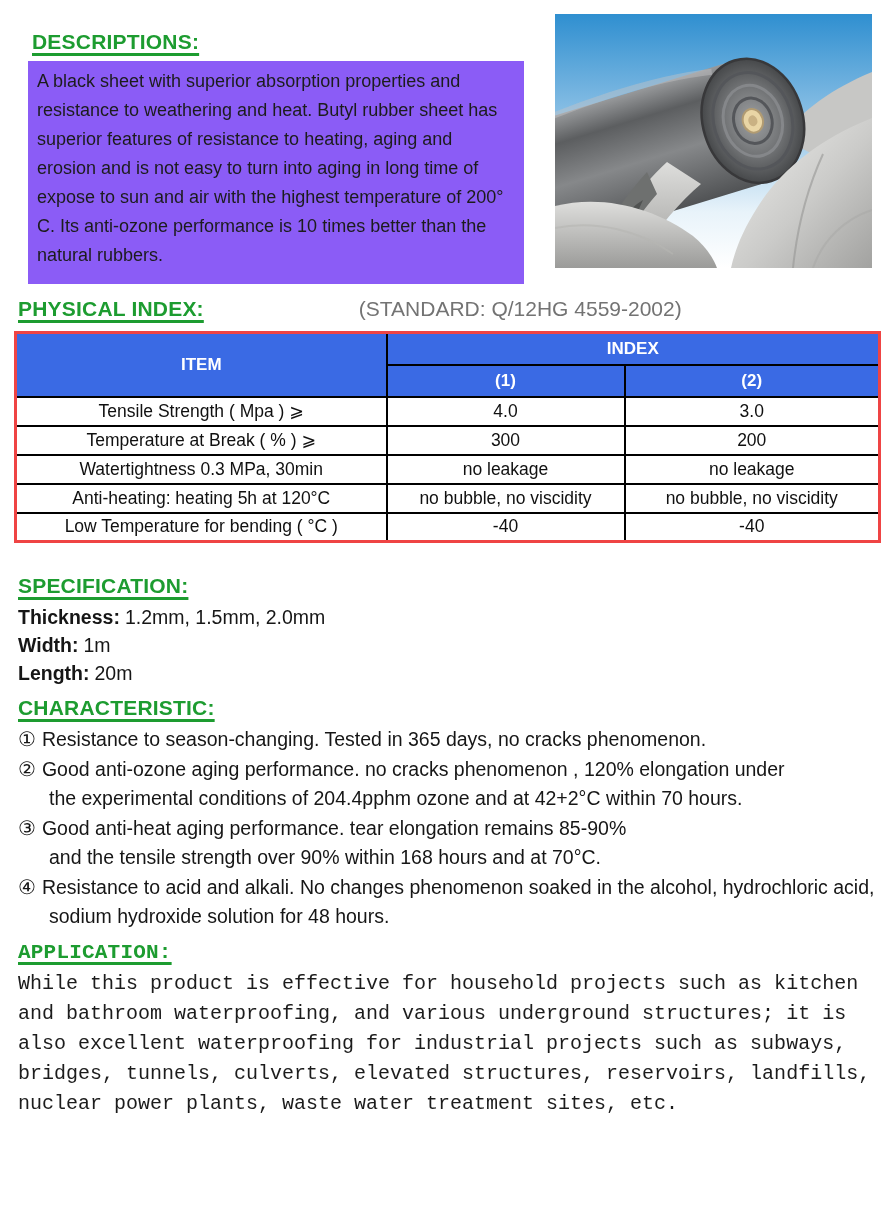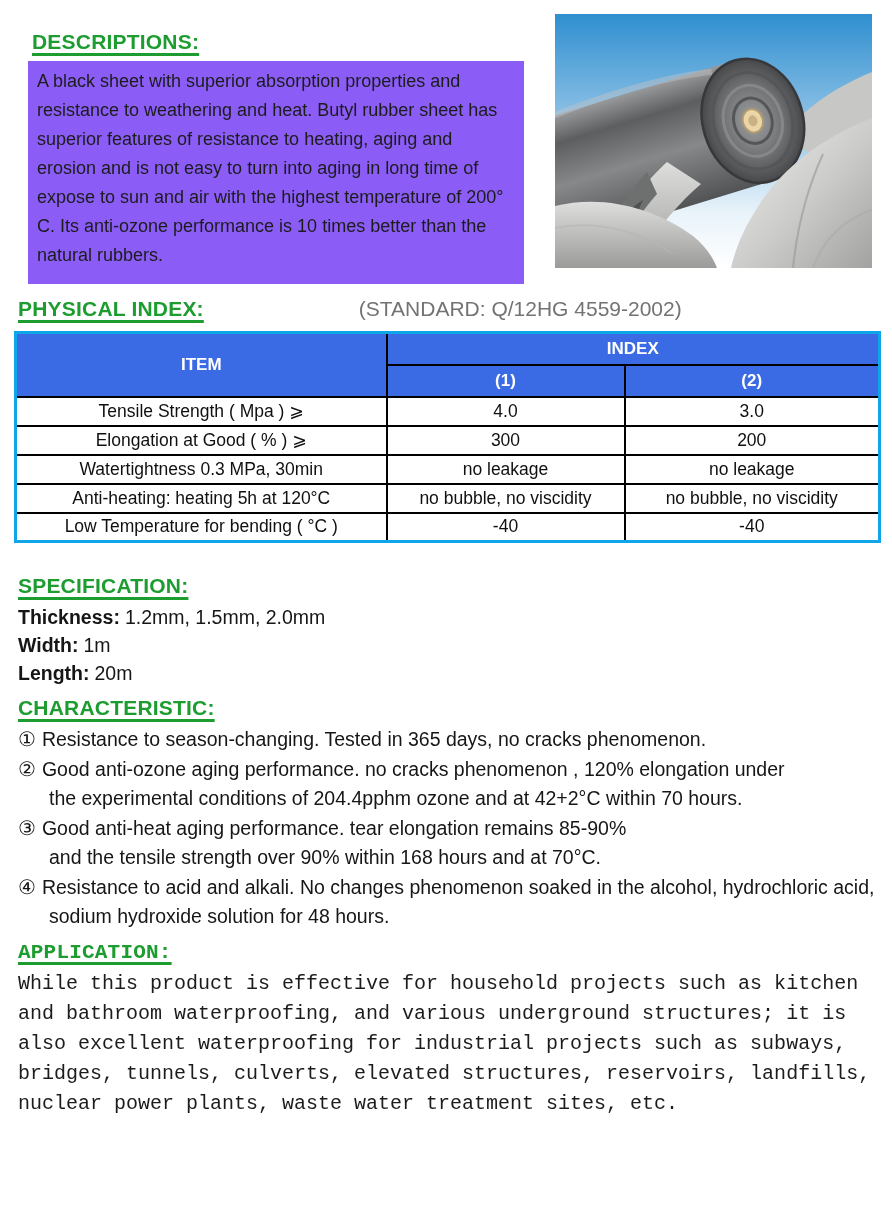--- a/index.html
+++ b/index.html
@@ -40,21 +40,21 @@
 
   
   #physical { position: absolute; left: 18px; top: 297px; white-space: nowrap; }
   #physical .standard { font-size: 21px; color: #737373; margin-left: 155px; }
 
   
   #index-table {
     position: absolute; left: 14px; top: 331px;
     width: 864px;
     border-collapse: collapse; table-layout: fixed;
-    border: 3px solid #0ea5e9;
+    border: 3px solid #ef4444;
   }
   #index-table th, #index-table td { border: 2px solid #000; text-align: center; padding: 0 4px; }
   #index-table thead th { background: #3a6ae4; color: #ffffff; font-size: 17px; font-weight: bold; height: 32px; }
   #index-table tbody td { font-size: 17.5px; height: 29px; color: #101010; background: #ffffff; }
 
   
   #specification { position: absolute; left: 18px; top: 574px; }
   #specification .spec-lines { margin-top: 5px; }
   .spec-line { font-size: 19.5px; line-height: 28px; }
   .spec-label { font-weight: bold; }
@@ -159,21 +159,21 @@
         <th>(2)</th>
       </tr>
     </thead>
     <tbody>
       <tr>
         <td>Tensile Strength ( Mpa ) ⩾</td>
         <td>4.0</td>
         <td>3.0</td>
       </tr>
       <tr>
-        <td>Elongation at Good ( % ) ⩾</td>
+        <td>Temperature at Break ( % ) ⩾</td>
         <td>300</td>
         <td>200</td>
       </tr>
       <tr>
         <td>Watertightness 0.3 MPa, 30min</td>
         <td>no leakage</td>
         <td>no leakage</td>
       </tr>
       <tr>
         <td>Anti-heating: heating 5h at 120°C</td>

